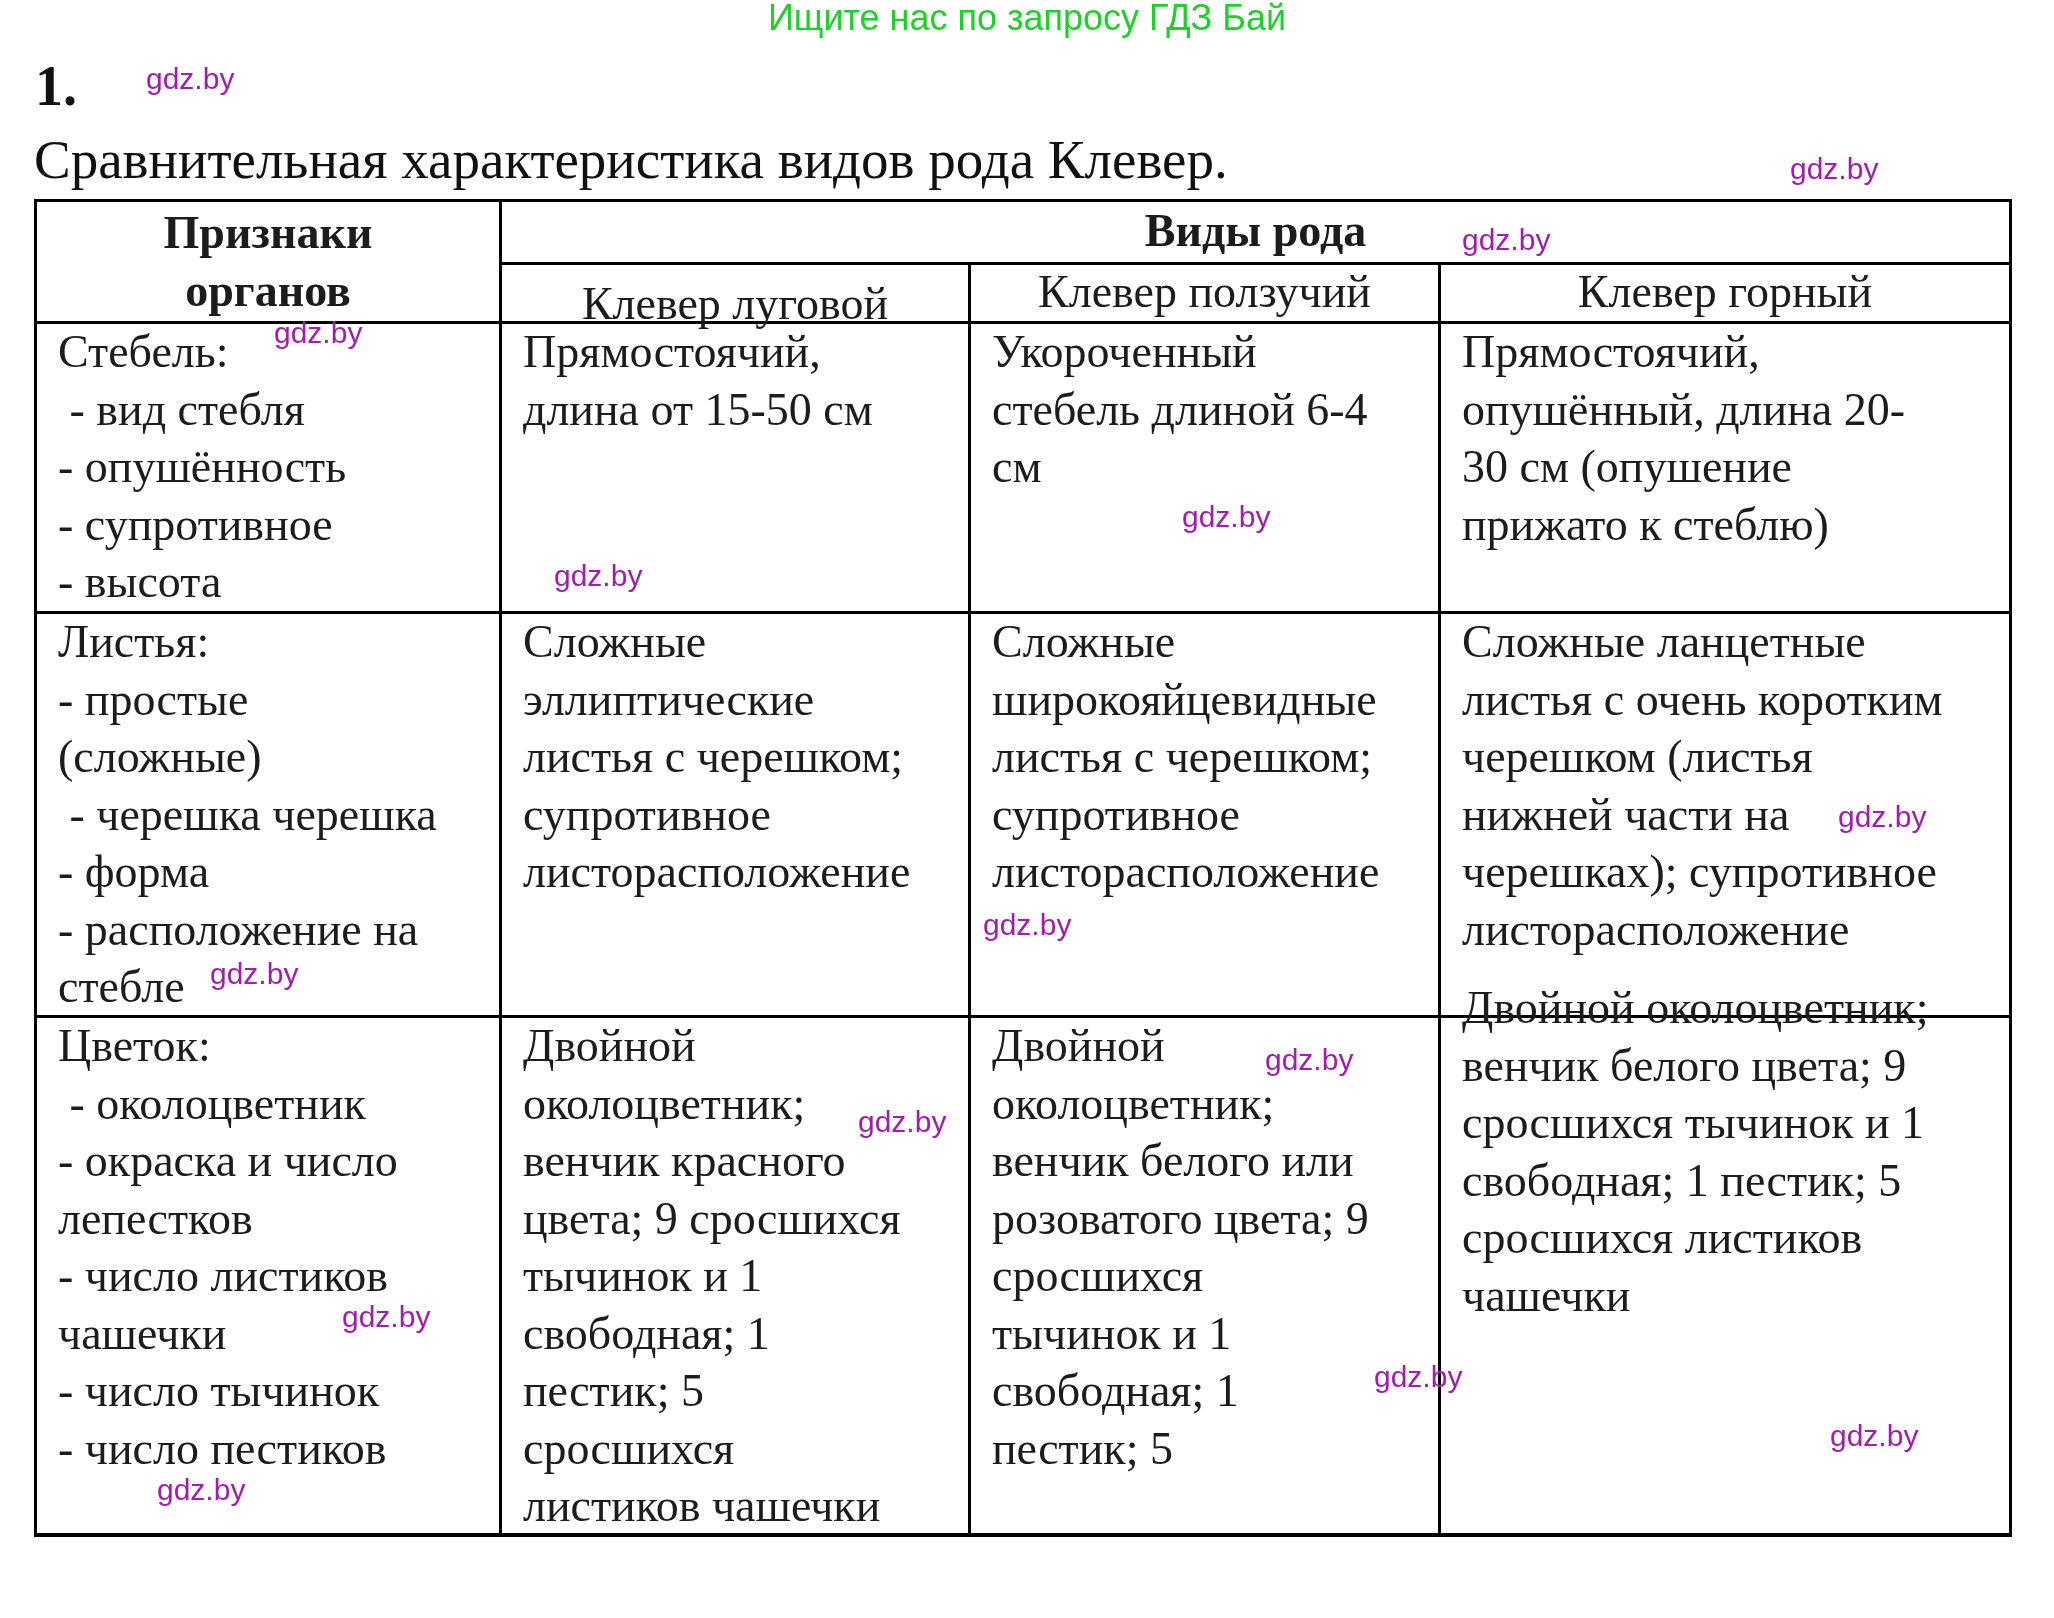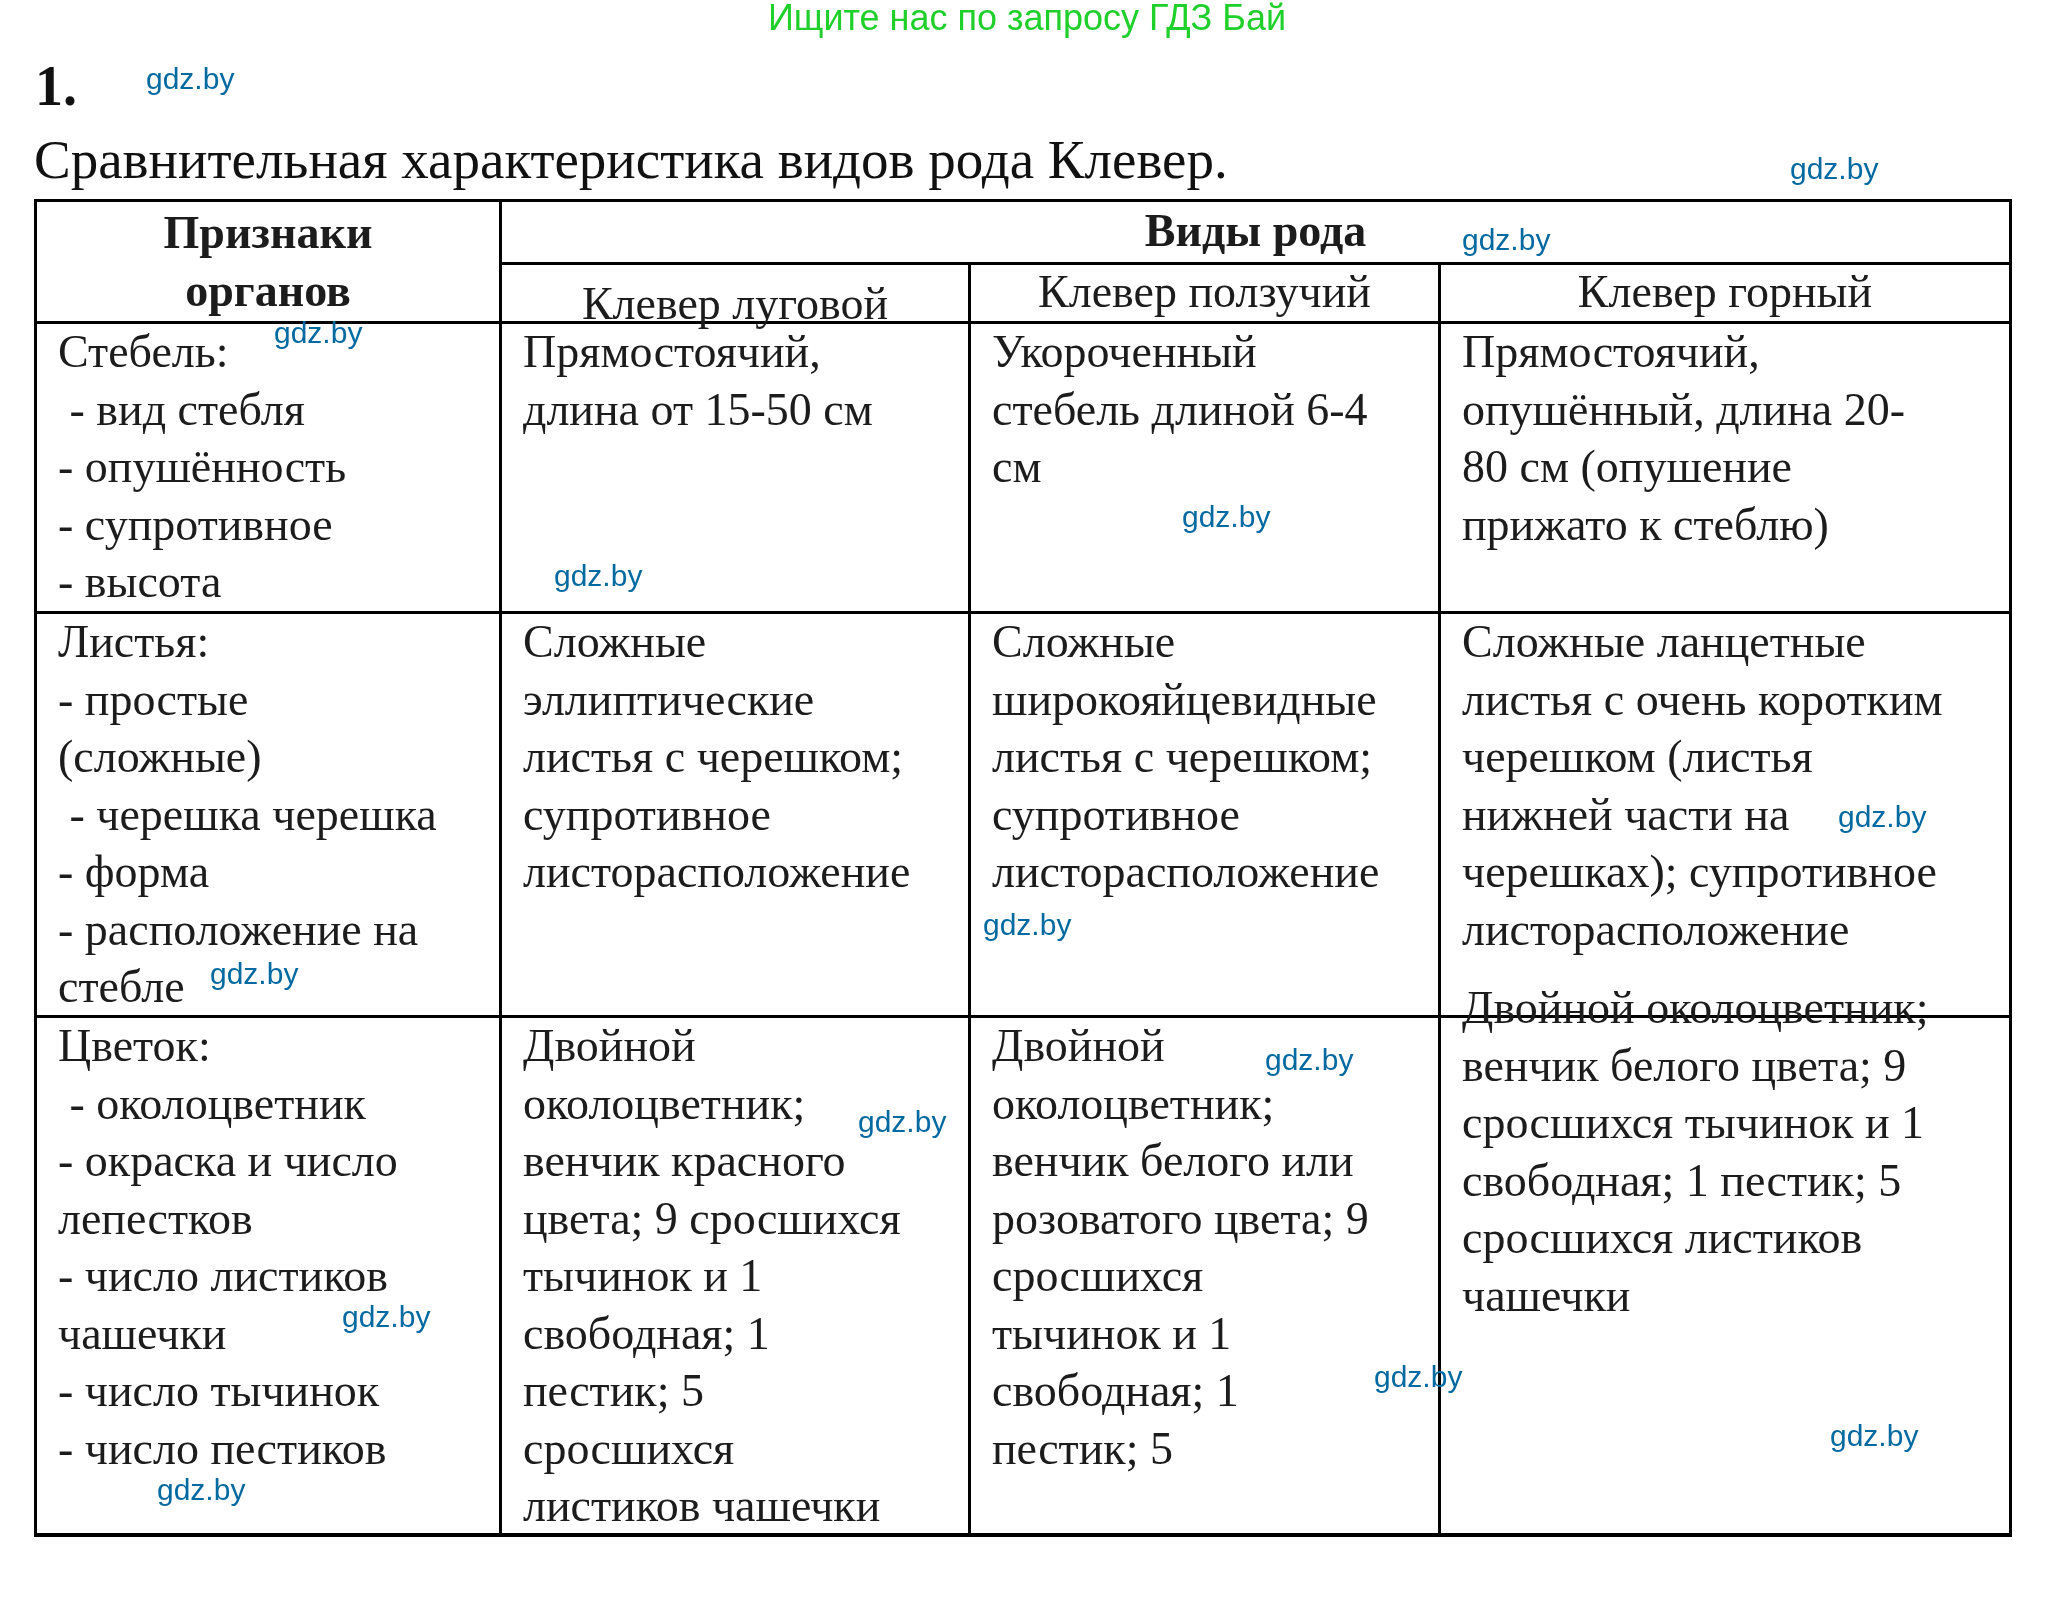--- a/index.html
+++ b/index.html
@@ -4,21 +4,21 @@
 <style>
   html, body { margin:0; padding:0; background:#ffffff; }
   body { width:2054px; height:1618px; position:relative; overflow:hidden; }
   .banner { position:absolute; left:0; width:2054px; top:-4px; text-align:center;
     font-family:"Liberation Sans", sans-serif; font-size:36px; line-height:44px; }
   .task-num { position:absolute; left:35px; top:56px; font-family:"Liberation Serif", serif;
     font-weight:bold; font-size:56px; line-height:60px; color:#111; }
   .title { position:absolute; left:34px; top:128px; font-family:"Liberation Serif", serif;
     font-size:55px; line-height:64px; color:#111; white-space:nowrap; }
   .wm { position:absolute; font-family:"Liberation Sans", sans-serif; font-size:30px;
-    line-height:34px; color:#0369a1; white-space:nowrap; }
+    line-height:34px; color:#a21caf; white-space:nowrap; }
   .footer { position:absolute; left:0; width:2054px; top:1580px; text-align:center;
     font-family:"Liberation Sans", sans-serif; font-size:36px; line-height:40px; white-space:pre; }
 
   .grid { position:absolute; left:34px; top:199px; width:1754px; height:1337px; }
   .hl, .vl { position:absolute; background:#000; }
   .cell { position:absolute; font-family:"Liberation Serif", serif; font-size:46px;
     line-height:57.5px; color:#1c1c1c; }
   .cell .ln { display:block; white-space:pre; }
   .hdr { font-weight:bold; text-align:center; }
   .subhdr { text-align:center; }
@@ -77,21 +77,21 @@
     <span class="ln">длина от 15-50 см</span>
   </div>
   <div class="cell" style="left:958px;top:124px;">
     <span class="ln">Укороченный</span>
     <span class="ln">стебель длиной 6-4</span>
     <span class="ln">см</span>
   </div>
   <div class="cell" style="left:1428px;top:124px;">
     <span class="ln">Прямостоячий,</span>
     <span class="ln">опушённый, длина 20-</span>
-    <span class="ln">80 см (опушение</span>
+    <span class="ln">30 см (опушение</span>
     <span class="ln">прижато к стеблю)</span>
   </div>
 
   <div class="cell" style="left:24px;top:414px;">
     <span class="ln">Листья:</span>
     <span class="ln">- простые</span>
     <span class="ln">(сложные)</span>
     <span class="ln"> - черешка черешка</span>
     <span class="ln">- форма</span>
     <span class="ln">- расположение на</span>

